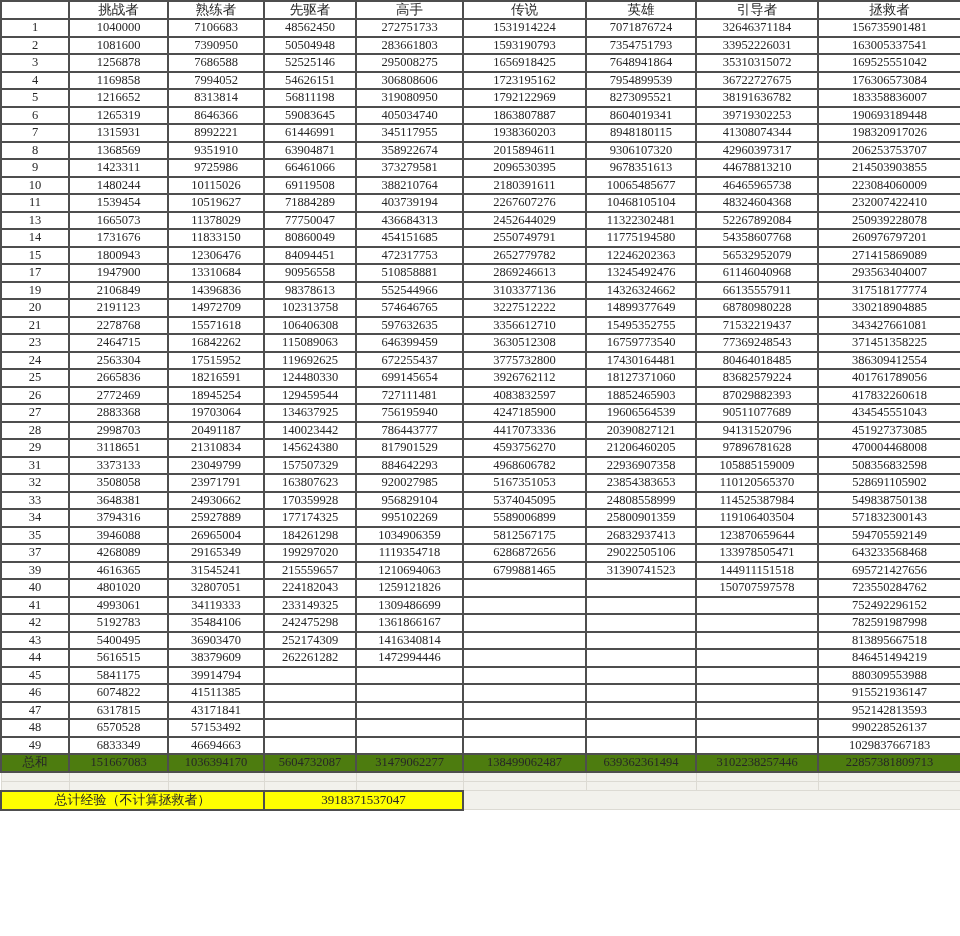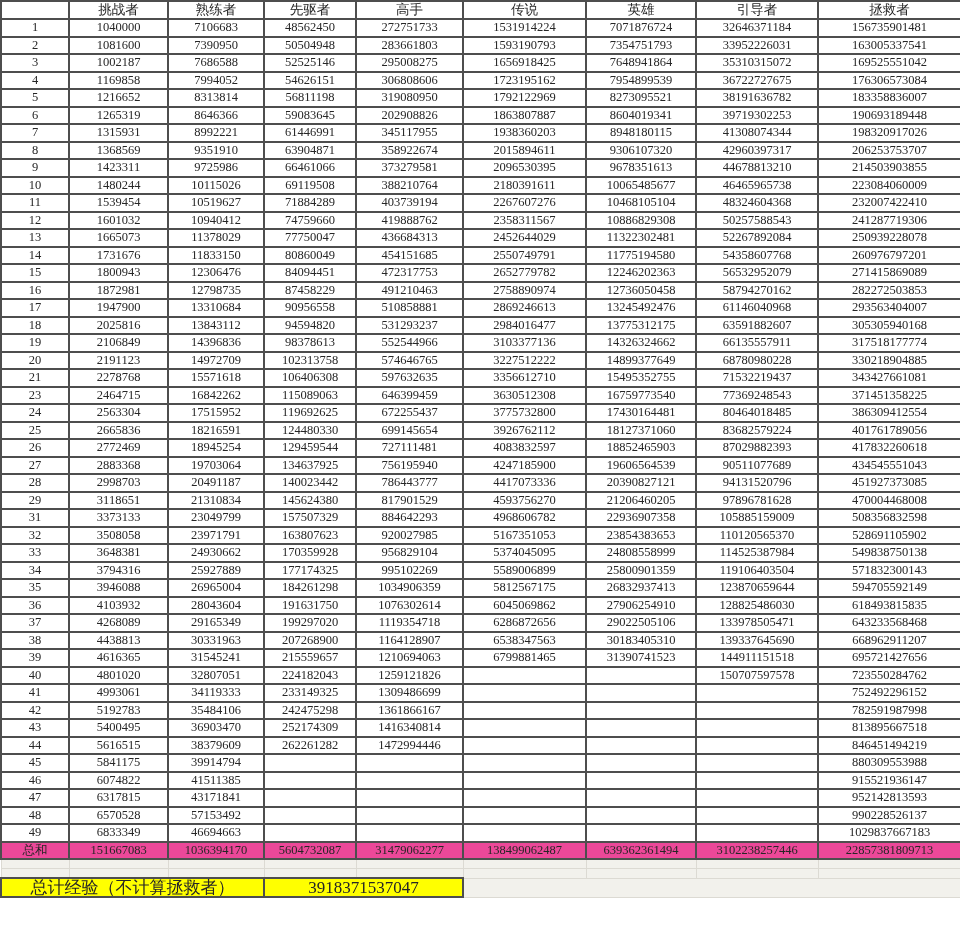--- a/index.html
+++ b/index.html
@@ -4,24 +4,24 @@
 <style>
   html,body{margin:0;padding:0;}
   body{width:960px;height:936px;overflow:hidden;background:#ffffff;
        font-family:"Liberation Serif","DejaVu Serif",serif;}
   .sheet{position:relative;width:960px;height:828px;background:#fff;}
   table{border-collapse:collapse;table-layout:fixed;width:960px;}
   th,td{border:2px solid #4e4e4e;text-align:center;vertical-align:middle;
         font-size:12.5px;font-weight:normal;color:#262626;padding:0;
         height:15.5px;line-height:15.5px;white-space:nowrap;overflow:hidden;}
   thead th{height:16px;font-size:13.5px;}
-  tr.sum td{background:#ec4899;}
+  tr.sum td{background:#4d7c0f;}
   tr.gap td{border:1px solid #dcdad3;background:#f2f1ec;height:8px;}
   tr.footer td{height:17px;}
-  tr.footer td.ycell{background:#ffff00;font-size:17px;}
+  tr.footer td.ycell{background:#ffff00;font-size:13px;}
   tr.footer td.plain{border:1px solid #dcdad3;background:#f2f1ec;}
   .watermark{position:absolute;left:700px;top:893px;width:258px;height:42px;pointer-events:none;}
   .wm-logo{position:absolute;left:32px;top:7px;width:40px;height:31px;
            background:rgba(255,255,255,0.8);border-radius:7px;filter:blur(1px);}
   .wm-bar1{position:absolute;left:84px;top:11px;width:168px;height:13px;
            background:rgba(255,255,255,0.62);border-radius:6px;filter:blur(1.5px);}
   .wm-bar2{position:absolute;left:58px;top:28px;width:192px;height:8px;
            background:rgba(255,255,255,0.45);border-radius:4px;filter:blur(1.5px);}
 </style>
 </head>
@@ -71,21 +71,21 @@
           <td>7390950</td>
           <td>50504948</td>
           <td>283661803</td>
           <td>1593190793</td>
           <td>7354751793</td>
           <td>33952226031</td>
           <td>163005337541</td>
         </tr>
         <tr>
           <td>3</td>
-          <td>1002187</td>
+          <td>1256878</td>
           <td>7686588</td>
           <td>52525146</td>
           <td>295008275</td>
           <td>1656918425</td>
           <td>7648941864</td>
           <td>35310315072</td>
           <td>169525551042</td>
         </tr>
         <tr>
           <td>4</td>
@@ -107,21 +107,21 @@
           <td>1792122969</td>
           <td>8273095521</td>
           <td>38191636782</td>
           <td>183358836007</td>
         </tr>
         <tr>
           <td>6</td>
           <td>1265319</td>
           <td>8646366</td>
           <td>59083645</td>
-          <td>202908826</td>
+          <td>405034740</td>
           <td>1863807887</td>
           <td>8604019341</td>
           <td>39719302253</td>
           <td>190693189448</td>
         </tr>
         <tr>
           <td>7</td>
           <td>1315931</td>
           <td>8992221</td>
           <td>61446991</td>
@@ -169,31 +169,20 @@
           <td>1539454</td>
           <td>10519627</td>
           <td>71884289</td>
           <td>403739194</td>
           <td>2267607276</td>
           <td>10468105104</td>
           <td>48324604368</td>
           <td>232007422410</td>
         </tr>
         <tr>
-          <td>12</td>
-          <td>1601032</td>
-          <td>10940412</td>
-          <td>74759660</td>
-          <td>419888762</td>
-          <td>2358311567</td>
-          <td>10886829308</td>
-          <td>50257588543</td>
-          <td>241287719306</td>
-        </tr>
-        <tr>
           <td>13</td>
           <td>1665073</td>
           <td>11378029</td>
           <td>77750047</td>
           <td>436684313</td>
           <td>2452644029</td>
           <td>11322302481</td>
           <td>52267892084</td>
           <td>250939228078</td>
         </tr>
@@ -213,53 +202,31 @@
           <td>1800943</td>
           <td>12306476</td>
           <td>84094451</td>
           <td>472317753</td>
           <td>2652779782</td>
           <td>12246202363</td>
           <td>56532952079</td>
           <td>271415869089</td>
         </tr>
         <tr>
-          <td>16</td>
-          <td>1872981</td>
-          <td>12798735</td>
-          <td>87458229</td>
-          <td>491210463</td>
-          <td>2758890974</td>
-          <td>12736050458</td>
-          <td>58794270162</td>
-          <td>282272503853</td>
-        </tr>
-        <tr>
           <td>17</td>
           <td>1947900</td>
           <td>13310684</td>
           <td>90956558</td>
           <td>510858881</td>
           <td>2869246613</td>
           <td>13245492476</td>
           <td>61146040968</td>
           <td>293563404007</td>
         </tr>
         <tr>
-          <td>18</td>
-          <td>2025816</td>
-          <td>13843112</td>
-          <td>94594820</td>
-          <td>531293237</td>
-          <td>2984016477</td>
-          <td>13775312175</td>
-          <td>63591882607</td>
-          <td>305305940168</td>
-        </tr>
-        <tr>
           <td>19</td>
           <td>2106849</td>
           <td>14396836</td>
           <td>98378613</td>
           <td>552544966</td>
           <td>3103377136</td>
           <td>14326324662</td>
           <td>66135557911</td>
           <td>317518177774</td>
         </tr>
@@ -411,51 +378,29 @@
           <td>3946088</td>
           <td>26965004</td>
           <td>184261298</td>
           <td>1034906359</td>
           <td>5812567175</td>
           <td>26832937413</td>
           <td>123870659644</td>
           <td>594705592149</td>
         </tr>
         <tr>
-          <td>36</td>
-          <td>4103932</td>
-          <td>28043604</td>
-          <td>191631750</td>
-          <td>1076302614</td>
-          <td>6045069862</td>
-          <td>27906254910</td>
-          <td>128825486030</td>
-          <td>618493815835</td>
-        </tr>
-        <tr>
           <td>37</td>
           <td>4268089</td>
           <td>29165349</td>
           <td>199297020</td>
           <td>1119354718</td>
           <td>6286872656</td>
           <td>29022505106</td>
           <td>133978505471</td>
           <td>643233568468</td>
-        </tr>
-        <tr>
-          <td>38</td>
-          <td>4438813</td>
-          <td>30331963</td>
-          <td>207268900</td>
-          <td>1164128907</td>
-          <td>6538347563</td>
-          <td>30183405310</td>
-          <td>139337645690</td>
-          <td>668962911207</td>
         </tr>
         <tr>
           <td>39</td>
           <td>4616365</td>
           <td>31545241</td>
           <td>215559657</td>
           <td>1210694063</td>
           <td>6799881465</td>
           <td>31390741523</td>
           <td>144911151518</td>

